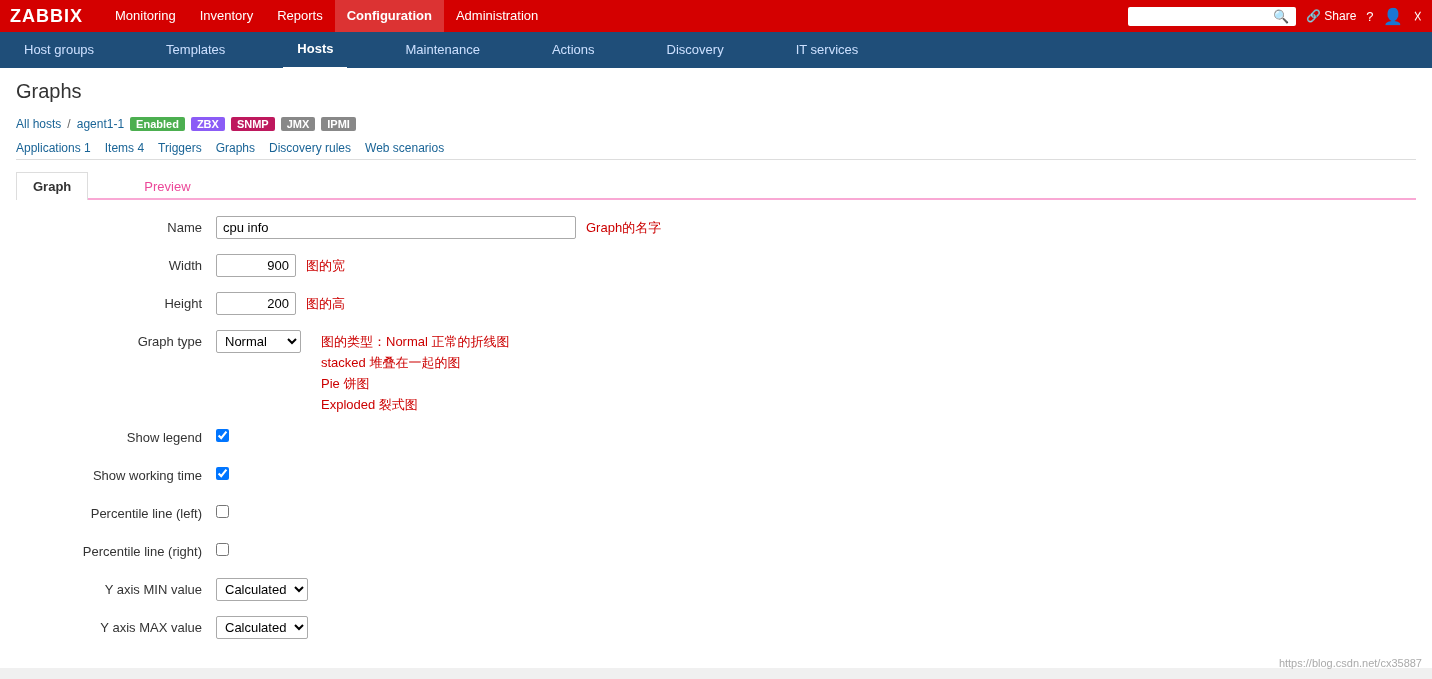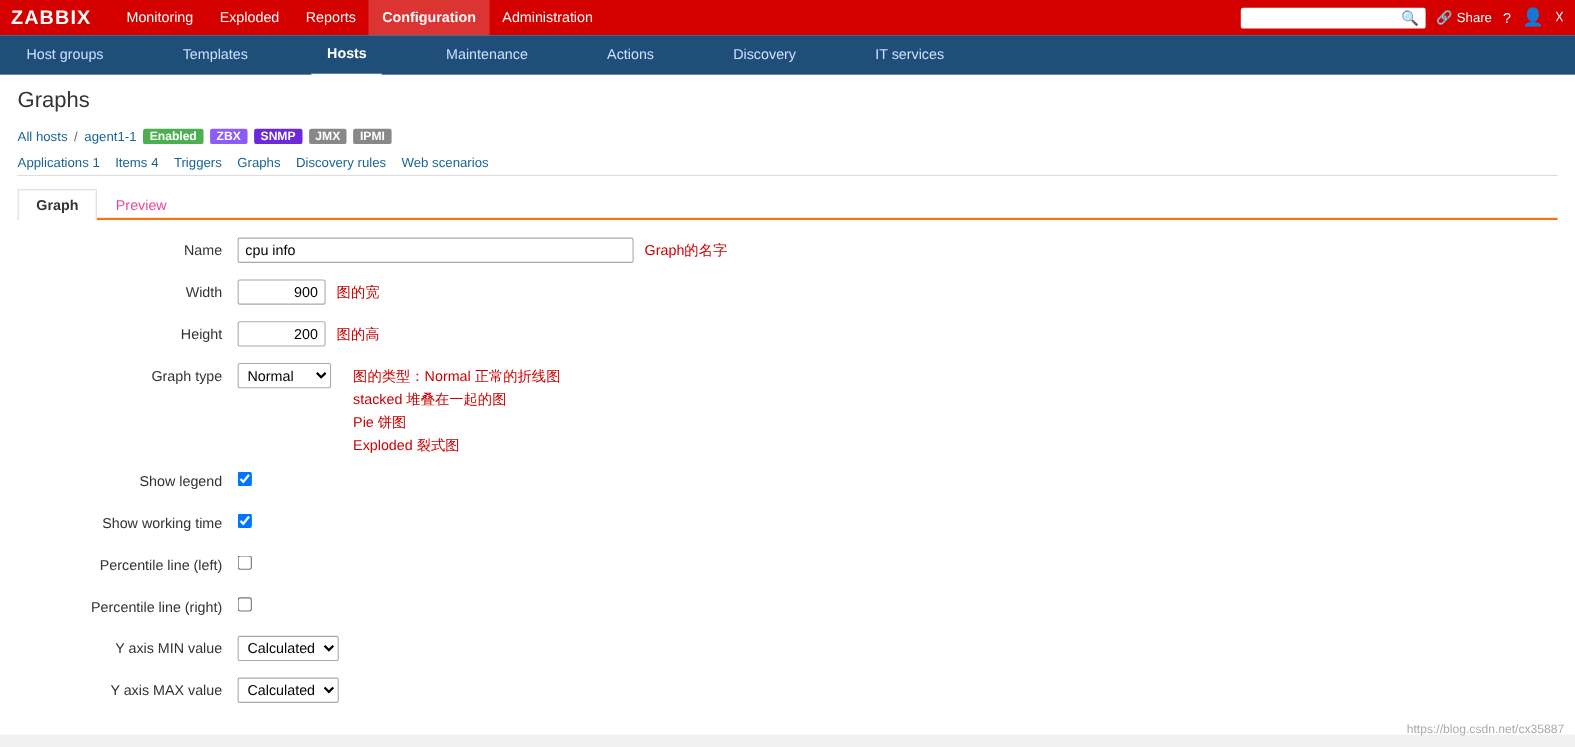--- a/index.html
+++ b/index.html
@@ -89,21 +89,21 @@
     .breadcrumb-area a { color: #1a6496; text-decoration: none; }
     .badge {
       padding: 1px 6px;
       border-radius: 2px;
       font-size: 11px;
       font-weight: bold;
       color: #fff;
     }
     .badge-green { background: #4caf50; }
     .badge-zbx { background: #8b5cf6; color: #fff; }
-    .badge-snmp { background: #6d28d9; color: #fff; }
+    .badge-snmp { background: #be185d; color: #fff; }
     .badge-jmx { background: #888; color: #fff; }
     .badge-ipmi { background: #888; color: #fff; }
 
     
     .host-tabs {
       display: flex;
       align-items: center;
       gap: 14px;
       margin-bottom: 12px;
       border-bottom: 1px solid #ddd;
@@ -119,22 +119,23 @@
     .page-title {
       font-size: 20px;
       font-weight: normal;
       color: #333;
       margin-bottom: 14px;
     }
 
     
     .tabs {
       display: flex;
-      border-bottom: 2px solid #f97316;
+      border-bottom: 2px solid #f9a8d4;
       margin-bottom: 16px;
+      gap: 39px;
     }
     .tab {
       padding: 6px 16px;
       cursor: pointer;
       font-size: 13px;
       color: #ec4899;
       border: 1px solid transparent;
       border-bottom: none;
       margin-bottom: -2px;
     }
@@ -202,21 +203,21 @@
       color: #aaa;
     }
   </style>
 </head>
 <body>
 
 <div class="top-bar">
   <div class="logo">ZABBIX</div>
   <nav class="top-nav">
     <a href="#">Monitoring</a>
-    <a href="#">Exploded</a>
+    <a href="#">Inventory</a>
     <a href="#">Reports</a>
     <a href="#" class="active">Configuration</a>
     <a href="#">Administration</a>
   </nav>
   <div class="top-right">
     <div class="search-box">
       <input type="text" style="width: 140px; border: none; outline: none; font-size: 12px;">
       <span style="cursor:pointer;">🔍</span>
     </div>
     <span style="color:#fff; font-size:12px; cursor:pointer;">🔗 Share</span>

